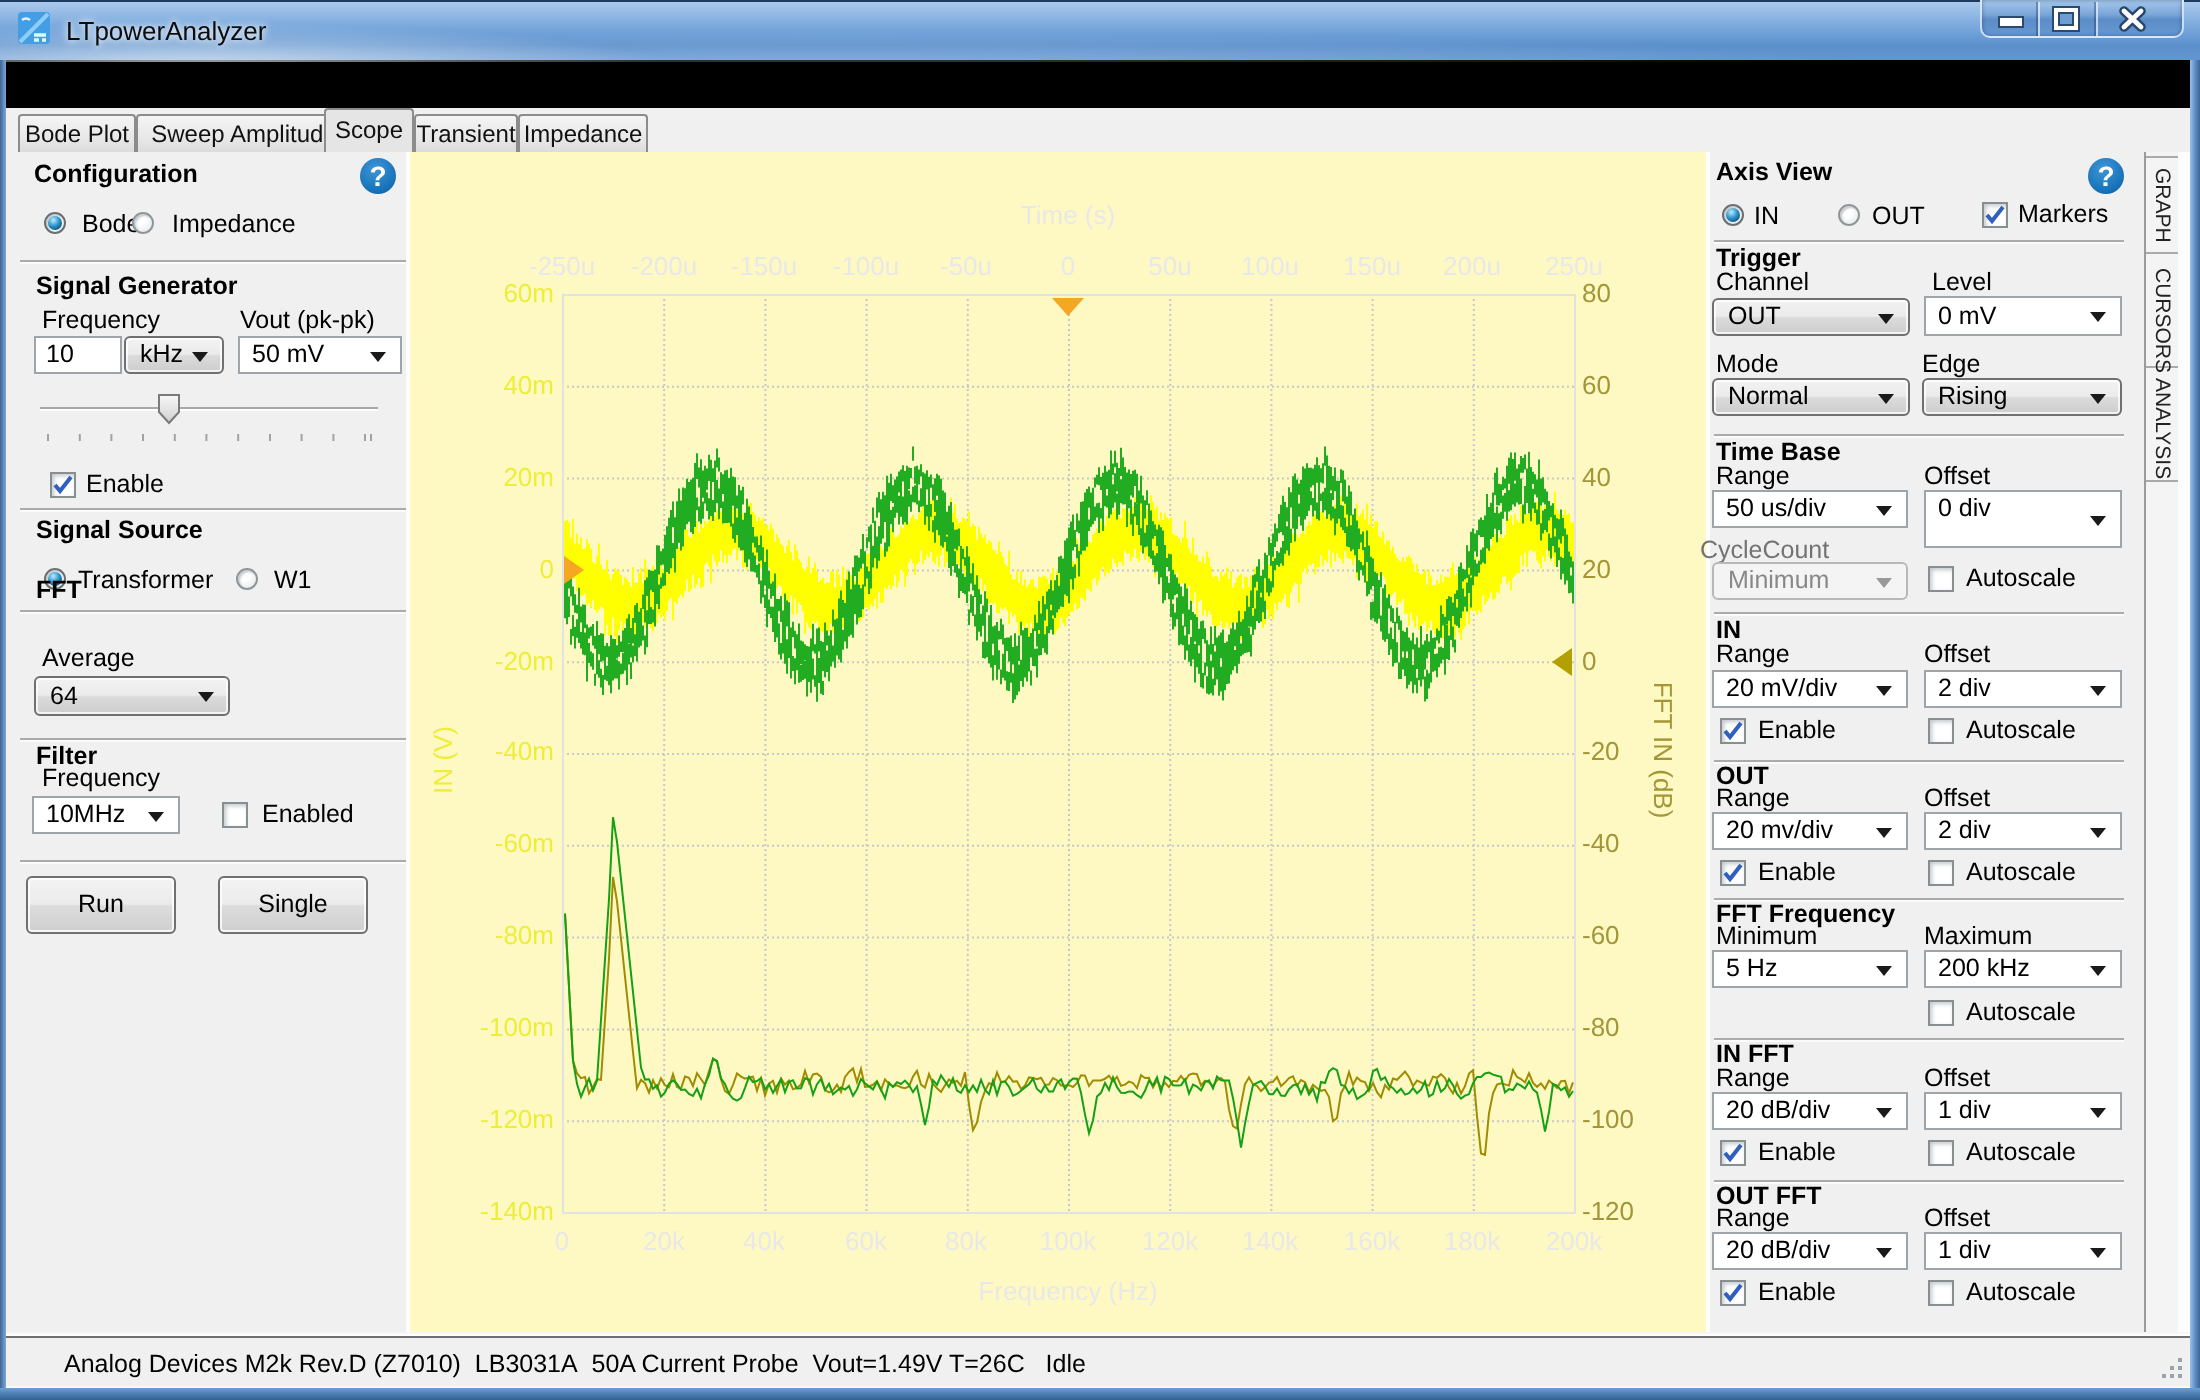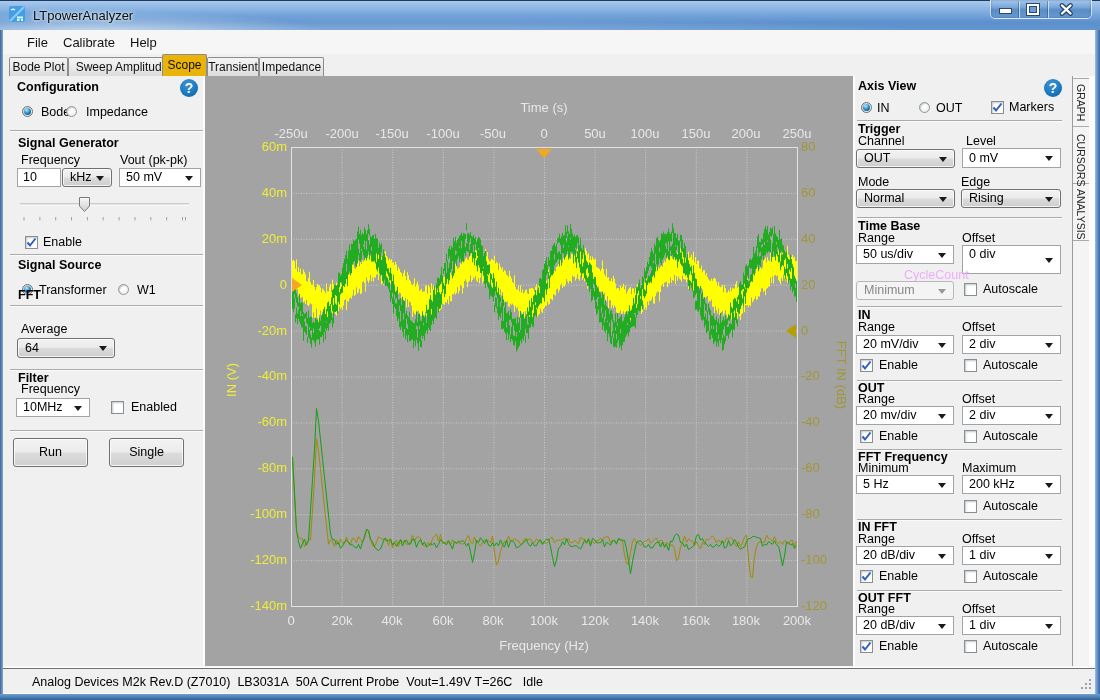--- a/index.html
+++ b/index.html
@@ -26,25 +26,25 @@
   box-shadow:inset 0 0 2px rgba(20,40,80,.45); z-index:3; }
 .wbdiv { position:absolute; top:1px; width:1px; height:17px; background:rgba(235,244,252,.7);
   box-shadow:-1px 0 0 rgba(20,40,90,.35); }
 
 #menubar { position:absolute; left:3px; top:30px; width:1092px; height:24px; background:#f6f6f6; }
 #menubar span { position:absolute; top:5px; font-size:13px; color:#111; }
 #chrome-bg { position:absolute; left:3px; top:54px; width:1092px; height:22px; background:#f0f0f0; }
 .tab { position:absolute; top:57px; height:19px; background:linear-gradient(#f4f4f4,#e8e8e8 60%,#dcdcdc);
   border:1px solid #8c8c8c; border-bottom:none; border-radius:2px 2px 0 0;
   font-size:12px; color:#111; text-align:center; line-height:18px; white-space:nowrap; }
-.tab.active { top:54px; height:22px; background:#eab308; line-height:20px; z-index:5; }
+.tab.active { top:54px; height:22px; background:#e5e5e5; line-height:20px; z-index:5; }
 
 #leftpanel { position:absolute; left:3px; top:76px; width:200px; height:592px; background:#f0f0f0; }
 #lp-edge { position:absolute; left:203px; top:76px; width:2px; height:592px; background:#fdfdfd; }
-#plot { position:absolute; left:205px; top:76px; width:650px; height:592px; background:#a3a3a3;padding-left:10px; }
+#plot { position:absolute; left:205px; top:76px; width:650px; height:592px; background:#fef9c3; }
 #rp-edge { position:absolute; left:853px; top:76px; width:2px; height:592px; background:#fdfdfd; }
 #rightpanel { position:absolute; left:855px; top:76px; width:217px; height:592px; background:#f0f0f0; }
 #vtabs { position:absolute; left:1072px; top:76px; width:17px; height:592px; background:#f4f4f4;
   border-left:1px solid #9b9b9b; }
 #vtabs2 { position:absolute; left:1089px; top:76px; width:6px; height:592px; background:#fdfdfd; }
 .vtab { position:absolute; left:0; width:17px; border-bottom:1px solid #aaa; }
 .vtab span { position:absolute; left:2px; top:0; font-size:10.5px; color:#222;
   writing-mode:vertical-rl; letter-spacing:0px; }
 
 #statusbar { position:absolute; left:3px; top:668px; width:1092px; height:26px; background:#f0f0f0;
@@ -95,25 +95,20 @@
   <div id="winbtns">
     <div class="wbdiv" style="left:28px"></div>
     <div class="wbdiv" style="left:57px"></div>
     <div class="abs" style="left:9px;top:9px;width:11px;height:3.5px;background:#fff;box-shadow:0 0 0 1px #2a4a6f"></div>
     <div class="abs" style="left:36px;top:4px;width:12px;height:11px;background:#fff;box-shadow:0 0 0 1px #2a4a6f"></div>
     <div class="abs" style="left:39px;top:7px;width:6px;height:5px;background:#6d9ed2;box-shadow:0 0 0 1px #2a4a6f"></div>
     <svg class="abs" style="left:62px;top:2px" width="26" height="15" viewBox="0 0 26 15">
       <path d="M9 3.5 L17.5 11.5 M17.5 3.5 L9 11.5" stroke="#26466b" stroke-width="4.8" stroke-linecap="round"></path>
       <path d="M9 3.5 L17.5 11.5 M17.5 3.5 L9 11.5" stroke="#ffffff" stroke-width="2.4" stroke-linecap="round"></path>
     </svg>
-  </div>
-  <div id="menubar">
-    <span style="left:24px">File</span>
-    <span style="left:60px">Calibrate</span>
-    <span style="left:127px">Help</span>
   </div>
   <div id="chrome-bg"></div>
   <div class="tab" style="left:9px;width:59px">Bode Plot</div>
   <div class="tab" style="left:68px;width:108px">Sweep Amplitude</div>
   <div class="tab active" style="left:162px;width:45px">Scope</div>
   <div class="tab" style="left:207px;width:52px">Transient</div>
   <div class="tab" style="left:259px;width:65px">Impedance</div>
 
   <div id="leftpanel"></div>
   <div id="lp-edge"></div>
@@ -277,21 +272,21 @@
 <div class="lb" style="left:858px;top:175px">Mode</div>
 <div class="lb" style="left:961px;top:175px">Edge</div>
 <div class="combo" style="left:856px;top:189px;width:99px;height:19px;line-height:17px"><span>Normal</span><i class="arr"></i></div>
 <div class="combo" style="left:961px;top:189px;width:100px;height:19px;line-height:17px"><span>Rising</span><i class="arr"></i></div>
 <div class="sep" style="left:857px;top:217px;width:205px"></div>
 <div class="hd" style="left:858px;top:219px">Time Base</div>
 <div class="lb" style="left:858px;top:231px">Range</div>
 <div class="lb" style="left:962px;top:231px">Offset</div>
 <div class="combow" style="left:856px;top:245px;width:98px;height:19px;line-height:17px"><span>50 us/div</span><i class="arr"></i></div>
 <div class="combow" style="left:962px;top:245px;width:99px;height:29px;line-height:17px"><span>0 div</span><i class="arr"></i></div>
-<div class="lb" style="left:904px;top:268px;color:#f0abfc">CycleCount</div>
+<div class="lb" style="left:850px;top:268px;color:#737373">CycleCount</div>
 <div class="combod" style="left:856px;top:281px;width:98px;height:19px;line-height:17px"><span>Minimum</span><i class="arr"></i></div>
 <div class="cb" style="left:964px;top:283px"></div>
 <div class="lb" style="left:983px;top:282px">Autoscale</div>
 <div class="sep" style="left:857px;top:306px;width:205px"></div>
 <div class="hd" style="left:858px;top:308px">IN</div>
 <div class="lb" style="left:858px;top:320px">Range</div>
 <div class="lb" style="left:962px;top:320px">Offset</div>
 <div class="combow" style="left:856px;top:335px;width:98px;height:19px;line-height:17px"><span>20 mV/div</span><i class="arr"></i></div>
 <div class="combow" style="left:962px;top:335px;width:99px;height:19px;line-height:17px"><span>2 div</span><i class="arr"></i></div>
 <div class="cb" style="left:860px;top:359px">

